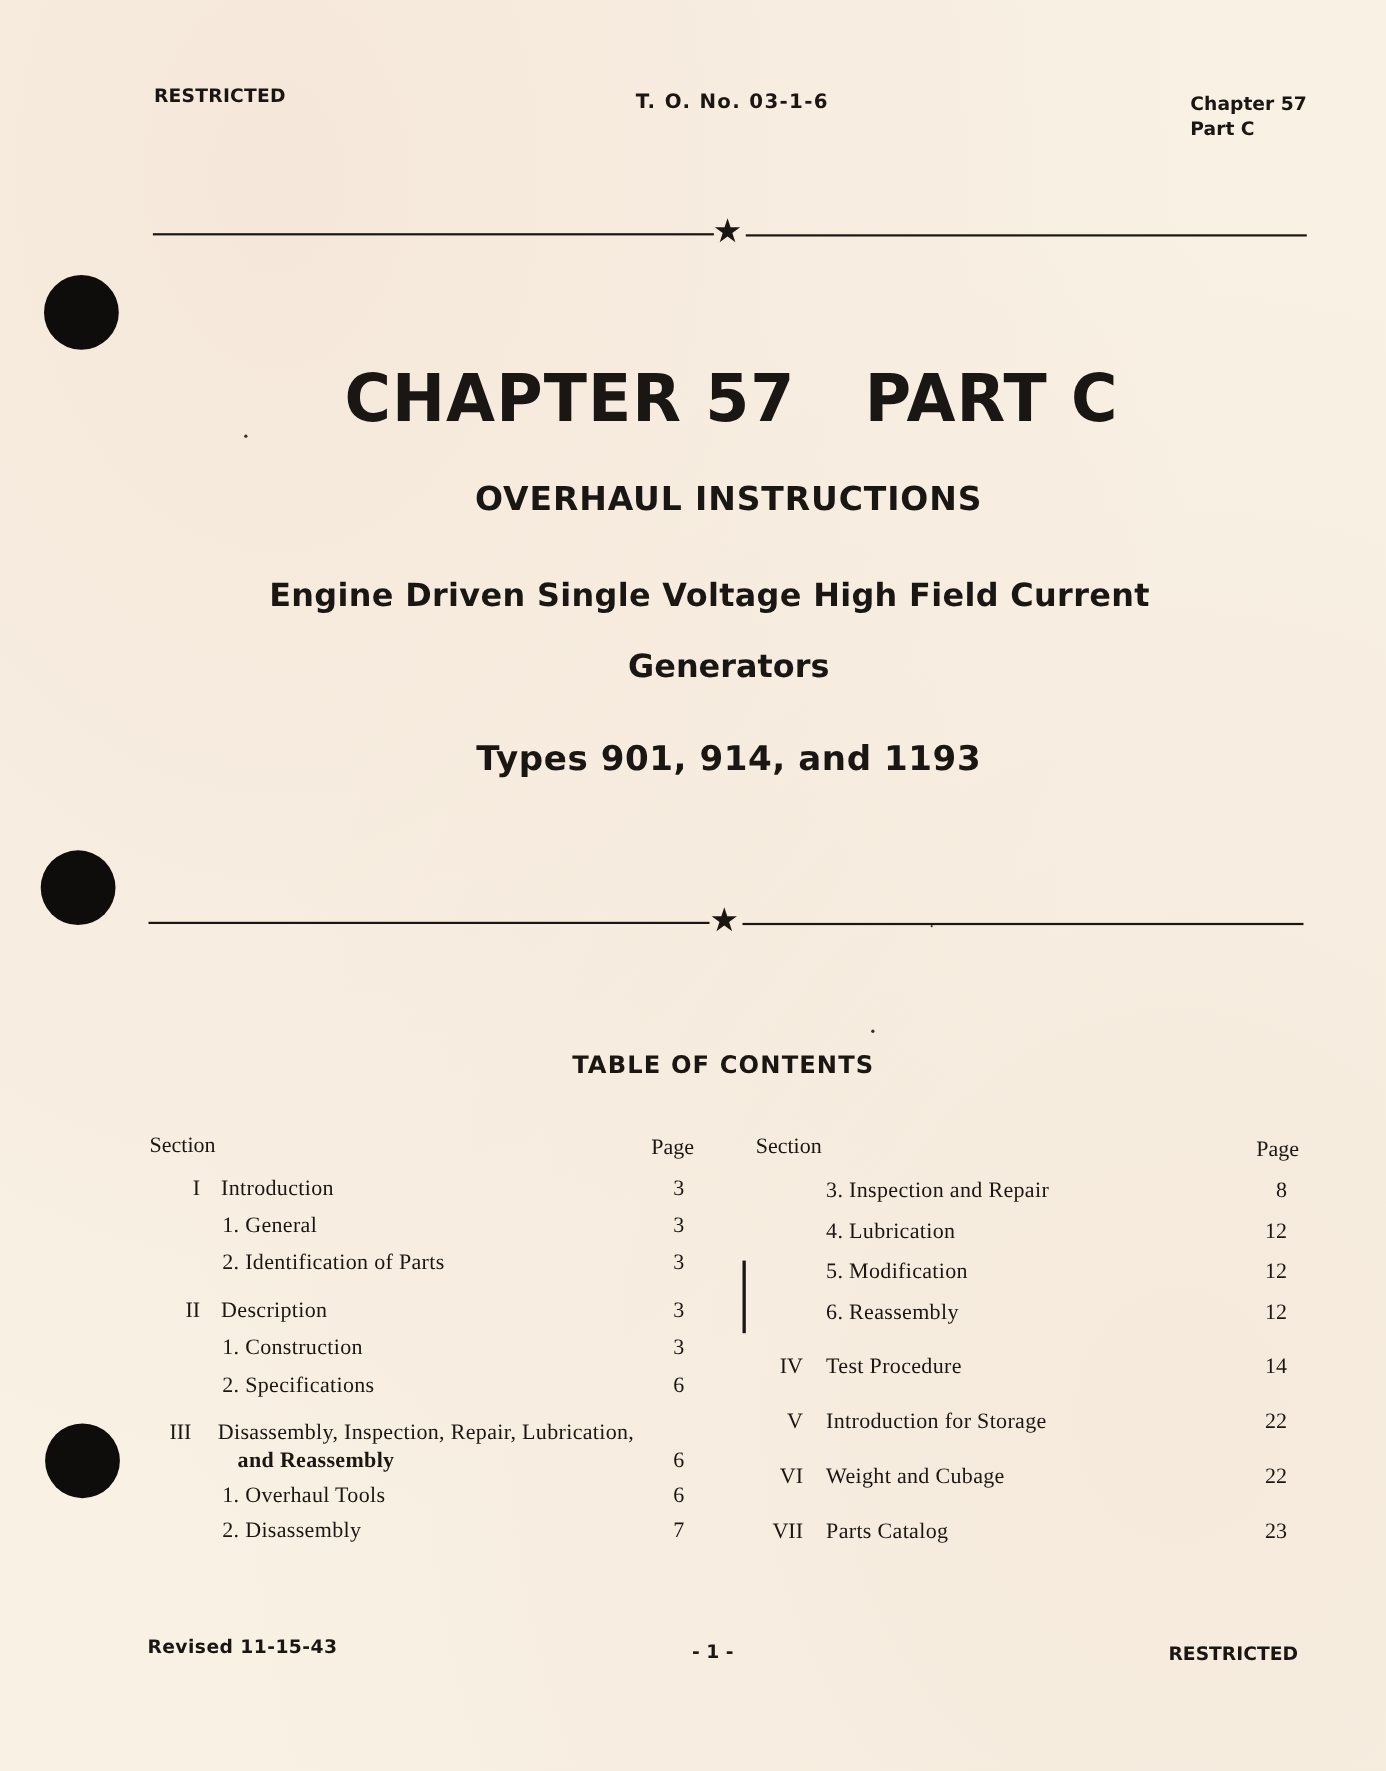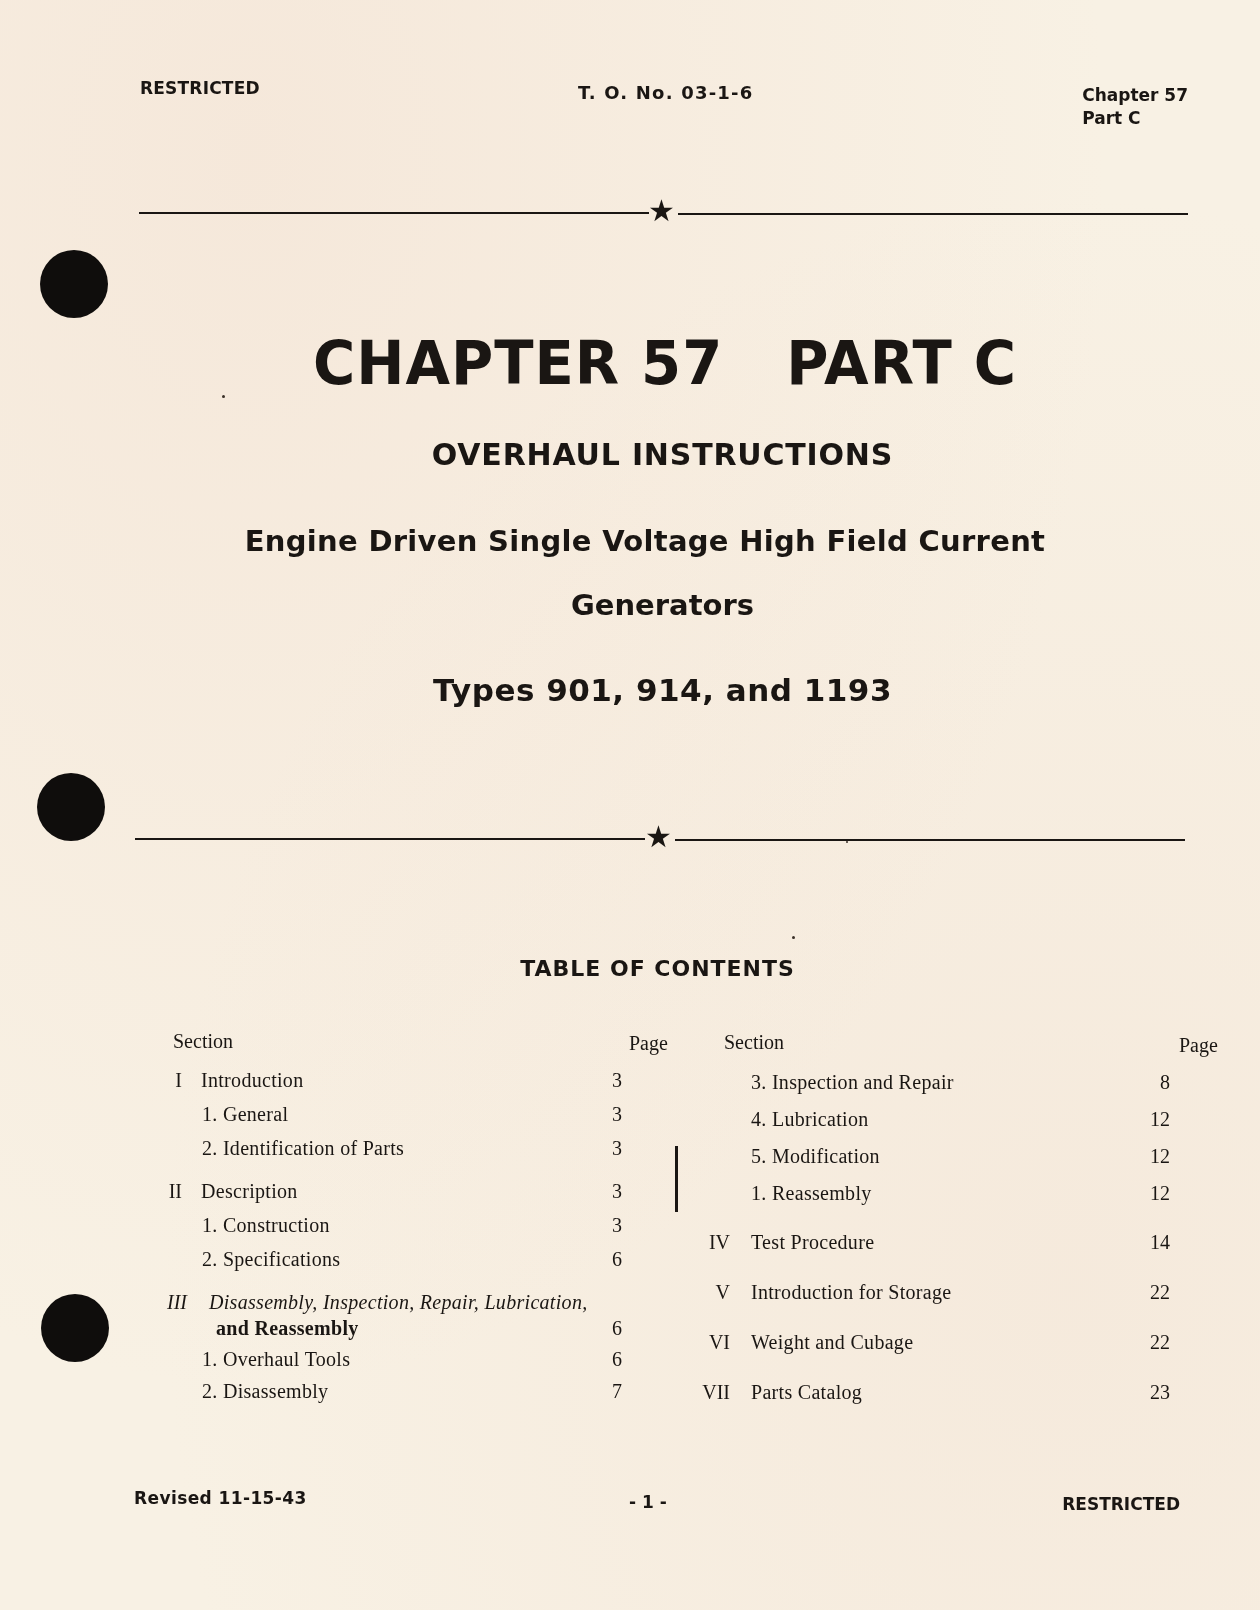--- a/index.html
+++ b/index.html
@@ -91,21 +91,21 @@
       letter-spacing: 0.5px;
     }
 
     
     .toc-title {
       left: 0; width: 1315px; text-align: center;
       top: 956px;
       font-size: 22px;
       letter-spacing: 1px;
     }
-    .toc-hdr { font-size: 20px; margin-left: 37px; }
+    .toc-hdr { font-size: 20px; }
     .toc-row { position: absolute; font-size: 20px; }
     .toc-roman { position: absolute; text-align: right; }
     .toc-label { position: absolute; white-space: nowrap; letter-spacing: 0.3px; }
     .toc-page { position: absolute; text-align: right; }
 
     .change-bar {
       position: absolute;
       left: 675px; top: 1146px;
       width: 3px; height: 66px;
       background: #1a1613;
@@ -181,22 +181,22 @@
     <div class="toc-row" style="left:0; top:1214px;">
       <span class="toc-label" style="left:202px;">1. Construction</span>
       <span class="toc-page" style="left:590px; width:32px;">3</span>
     </div>
     <div class="toc-row" style="left:0; top:1248px;">
       <span class="toc-label" style="left:202px;">2. Specifications</span>
       <span class="toc-page" style="left:590px; width:32px;">6</span>
     </div>
 
     <div class="toc-row" style="left:0; top:1291px;">
-      <span class="toc-roman" style="left:155px; width:32px;font-style:italic;">III</span>
-      <span class="toc-label" style="left:209px;font-style:italic;">Disassembly, Inspection, Repair, Lubrication,</span>
+      <span class="toc-roman" style="left:142px; width:32px;">III</span>
+      <span class="toc-label" style="left:198px;">Disassembly, Inspection, Repair, Lubrication,</span>
     </div>
     <div class="toc-row" style="left:0; top:1317px;">
       <span class="toc-label" style="left:216px;font-weight:bold;">and Reassembly</span>
       <span class="toc-page" style="left:590px; width:32px;">6</span>
     </div>
     <div class="toc-row" style="left:0; top:1348px;">
       <span class="toc-label" style="left:202px;">1. Overhaul Tools</span>
       <span class="toc-page" style="left:590px; width:32px;">6</span>
     </div>
     <div class="toc-row" style="left:0; top:1380px;">
@@ -217,21 +217,21 @@
     </div>
     <div class="toc-row" style="left:0; top:1108px;">
       <span class="toc-label" style="left:751px;">4. Lubrication</span>
       <span class="toc-page" style="left:1138px; width:32px;">12</span>
     </div>
     <div class="toc-row" style="left:0; top:1145px;">
       <span class="toc-label" style="left:751px;">5. Modification</span>
       <span class="toc-page" style="left:1138px; width:32px;">12</span>
     </div>
     <div class="toc-row" style="left:0; top:1182px;">
-      <span class="toc-label" style="left:751px;">1. Reassembly</span>
+      <span class="toc-label" style="left:751px;">6. Reassembly</span>
       <span class="toc-page" style="left:1138px; width:32px;">12</span>
     </div>
     <div class="toc-row" style="left:0; top:1231px;">
       <span class="toc-roman" style="left:690px; width:40px;">IV</span>
       <span class="toc-label" style="left:751px;">Test Procedure</span>
       <span class="toc-page" style="left:1138px; width:32px;">14</span>
     </div>
     <div class="toc-row" style="left:0; top:1281px;">
       <span class="toc-roman" style="left:690px; width:40px;">V</span>
       <span class="toc-label" style="left:751px;">Introduction for Storage</span>

